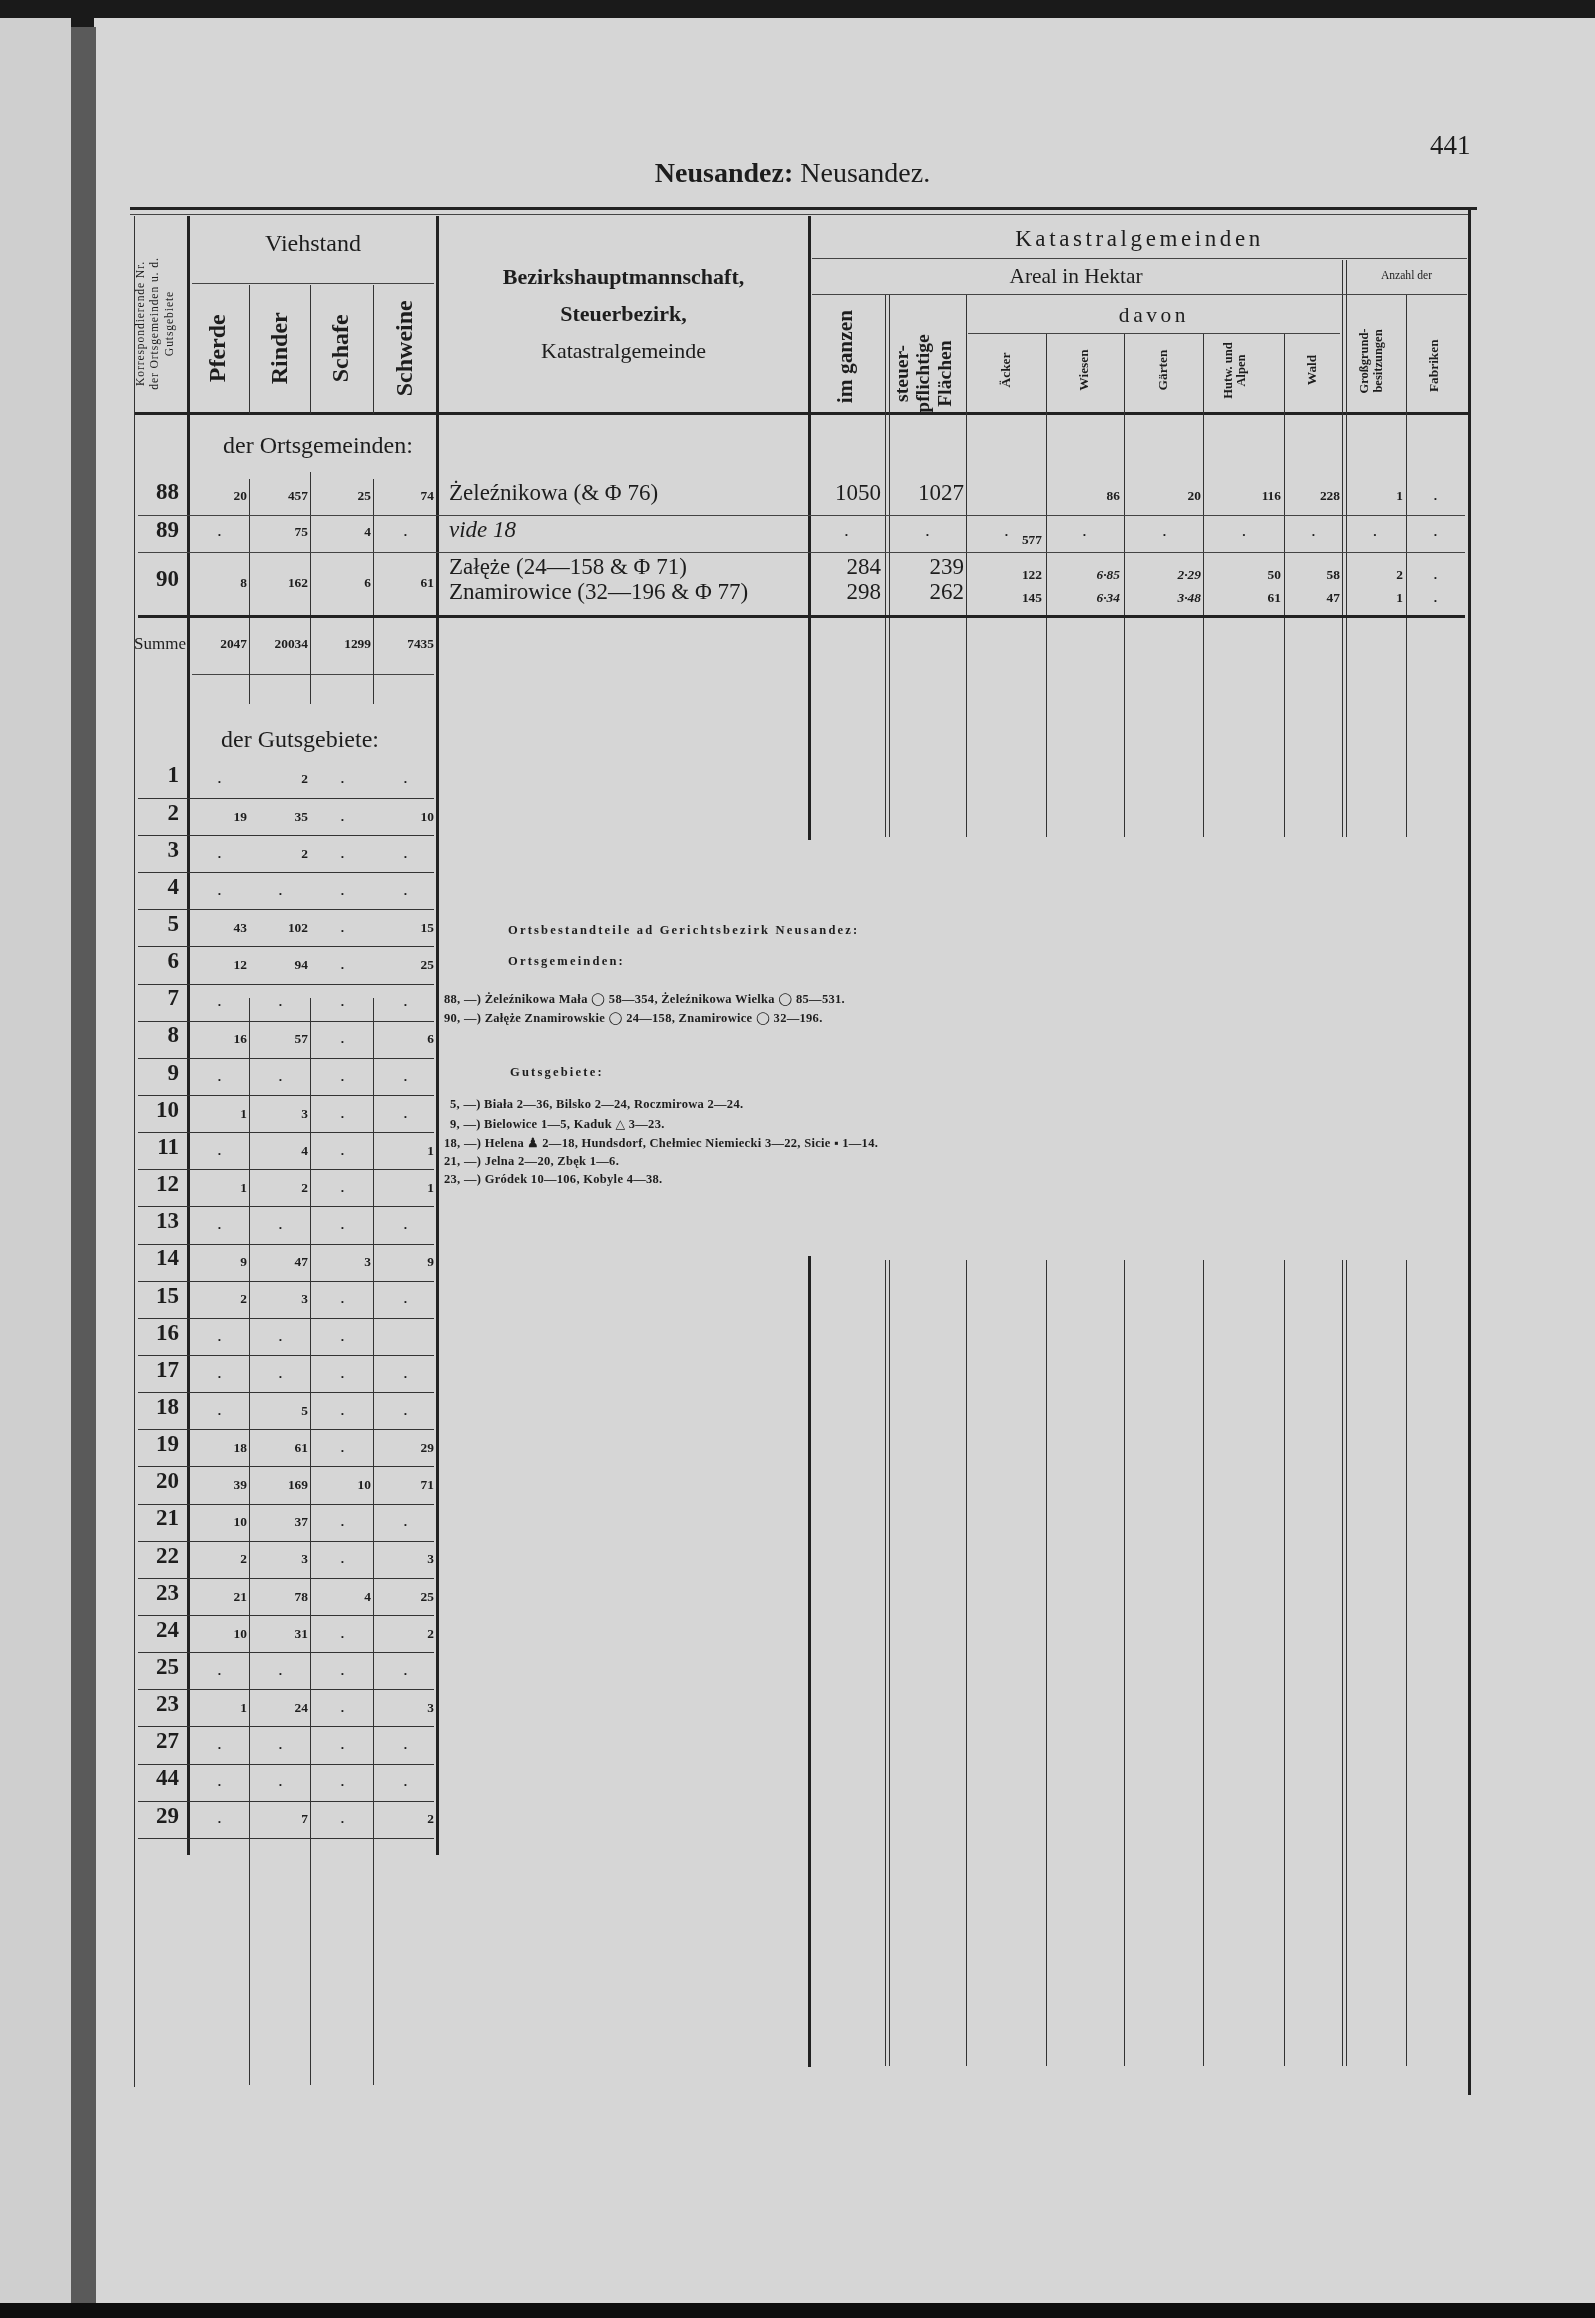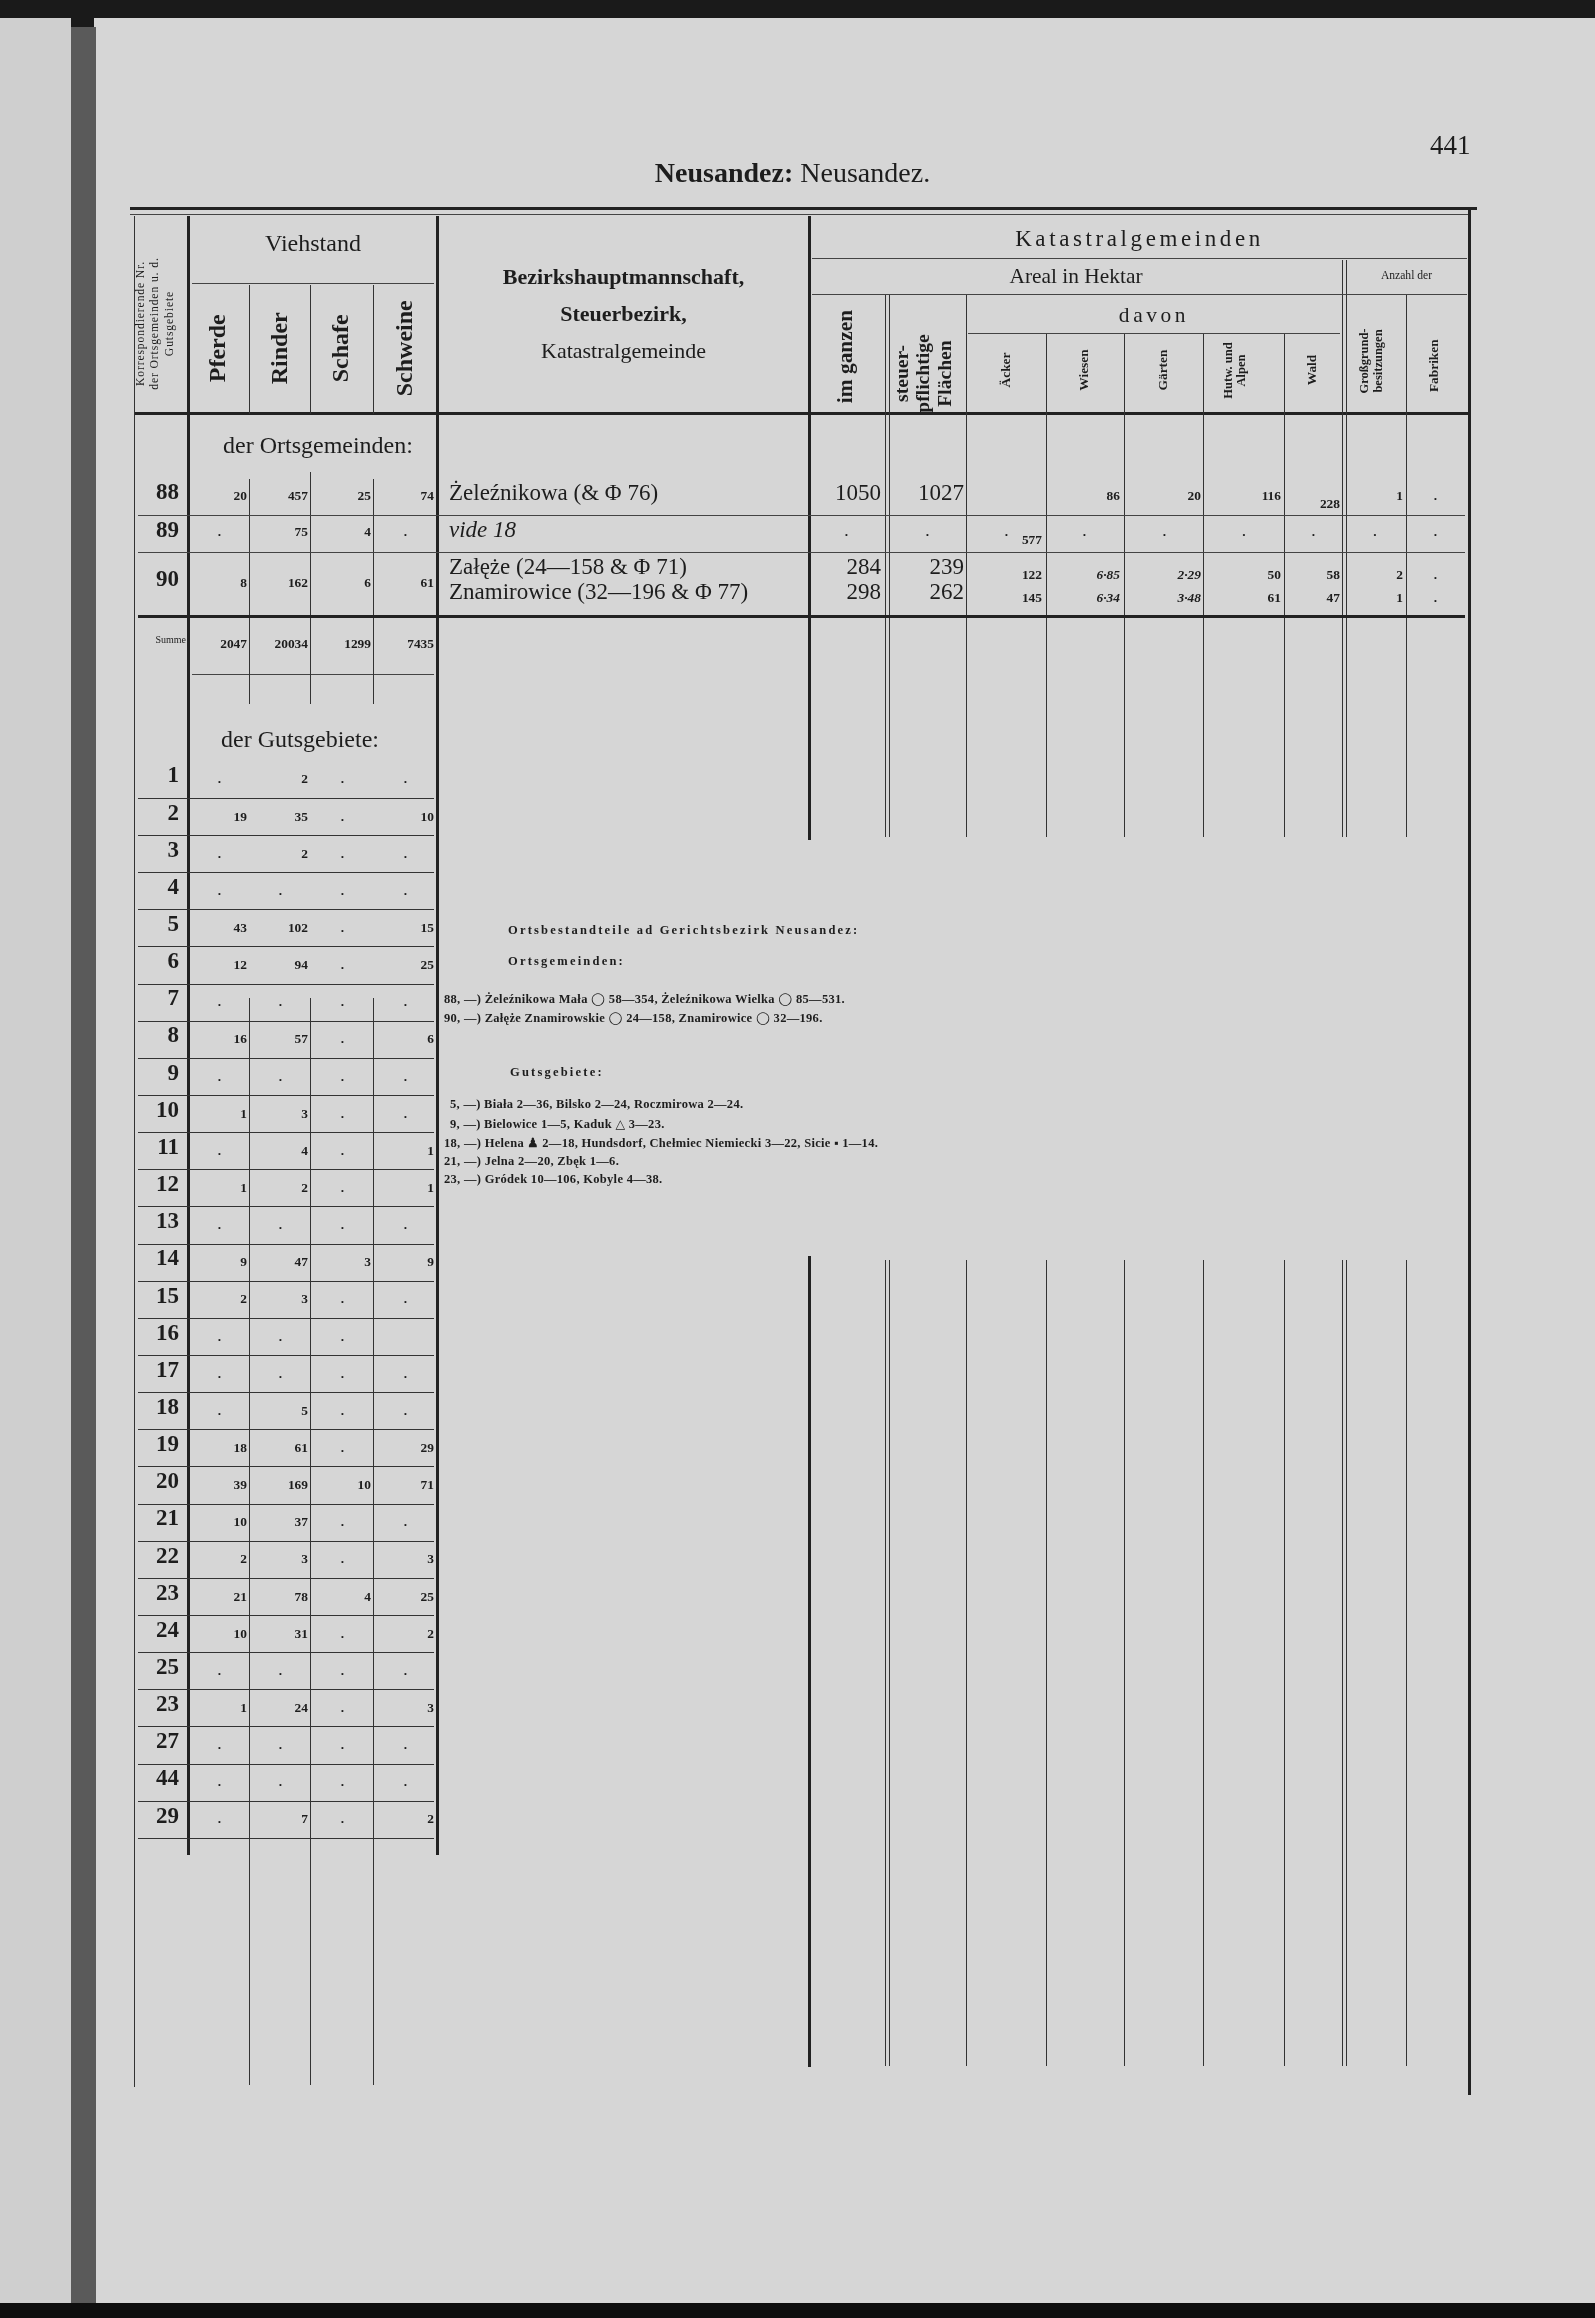--- a/index.html
+++ b/index.html
@@ -123,21 +123,21 @@
   <div class="cell" style="left:253px;top:488px;width:55px;">457</div>
   <div class="cell" style="left:314px;top:488px;width:57px;">25</div>
   <div class="cell" style="left:377px;top:488px;width:57px;">74</div>
   <div class="nm" style="left:449px;top:480px;">Żeleźnikowa (&amp; Φ 76)</div>
   <div class="cell big" style="left:812px;top:480px;width:69px;">1050</div>
   <div class="cell big" style="left:891px;top:480px;width:73px;">1027</div>
   <div class="cell" style="left:971px;top:488px;width:71px;margin-top:44px;">577</div>
   <div class="cell" style="left:1049px;top:488px;width:71px;">86</div>
   <div class="cell" style="left:1128px;top:488px;width:73px;">20</div>
   <div class="cell" style="left:1207px;top:488px;width:74px;">116</div>
-  <div class="cell" style="left:1287px;top:488px;width:53px;margin-top:8px;">228</div>
+  <div class="cell" style="left:1287px;top:488px;width:53px;">228</div>
   <div class="cell" style="left:1347px;top:488px;width:56px;">1</div>
   <div class="cell" style="left:1409px;top:488px;width:53px;text-align:center;">.</div>
 </div>
 <div class="hl" style="left:138px;top:515px;width:1327px;"></div>
 
 <div>
   <div class="num" style="left:134px;top:517px;">89</div>
   <div class="cell" style="left:192px;top:524px;width:55px;text-align:center;">.</div>
   <div class="cell" style="left:253px;top:524px;width:55px;">75</div>
   <div class="cell" style="left:314px;top:524px;width:57px;">4</div>
@@ -178,21 +178,21 @@
   <div class="cell" style="left:1049px;top:590px;width:71px;font-style:italic;">6·34</div>
   <div class="cell" style="left:1128px;top:590px;width:73px;font-style:italic;">3·48</div>
   <div class="cell" style="left:1207px;top:590px;width:74px;">61</div>
   <div class="cell" style="left:1287px;top:590px;width:53px;">47</div>
   <div class="cell" style="left:1347px;top:590px;width:56px;">1</div>
   <div class="cell" style="left:1409px;top:590px;width:53px;text-align:center;">.</div>
 </div>
 <div class="hl thick" style="left:138px;top:615px;width:1327px;"></div>
 
 <div>
-  <div class="abs" style="left:134px;top:634px;width:52px;font-size:10px;text-align:right;font-family:Liberation Serif, serif;">Summe</div>
+  <div class="abs" style="left:134px;top:634px;width:52px;font-size:17px;text-align:right;font-family:Liberation Serif, serif;">Summe</div>
   <div class="cell" style="left:192px;top:636px;width:55px;">2047</div>
   <div class="cell" style="left:253px;top:636px;width:55px;">20034</div>
   <div class="cell" style="left:314px;top:636px;width:57px;">1299</div>
   <div class="cell" style="left:377px;top:636px;width:57px;">7435</div>
 </div>
 <div class="hl" style="left:192px;top:674px;width:242px;"></div>
 <div class="vl" style="left:249px;top:624px;height:80px;"></div>
 <div class="vl" style="left:310px;top:624px;height:80px;"></div>
 <div class="vl" style="left:373px;top:624px;height:80px;"></div>
 

